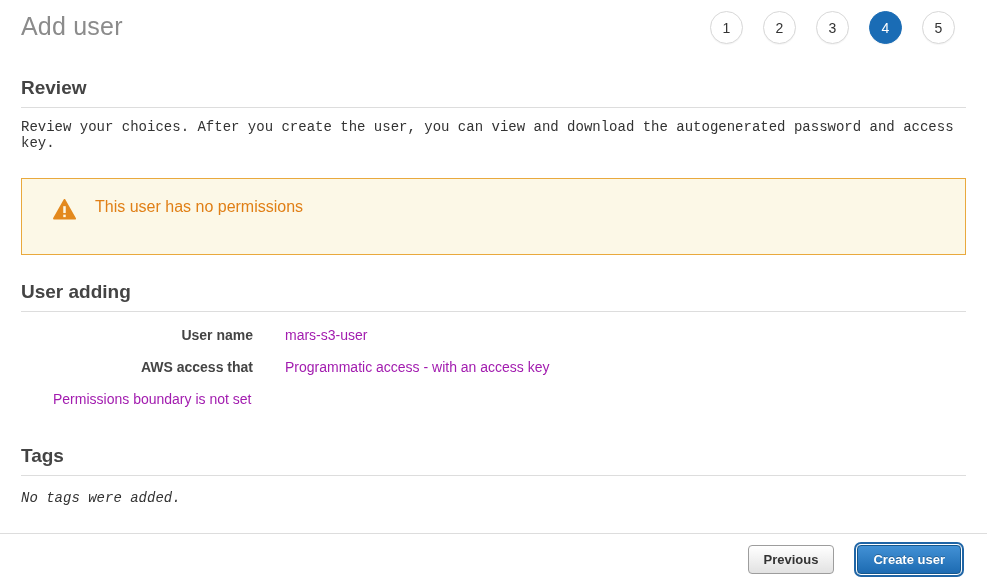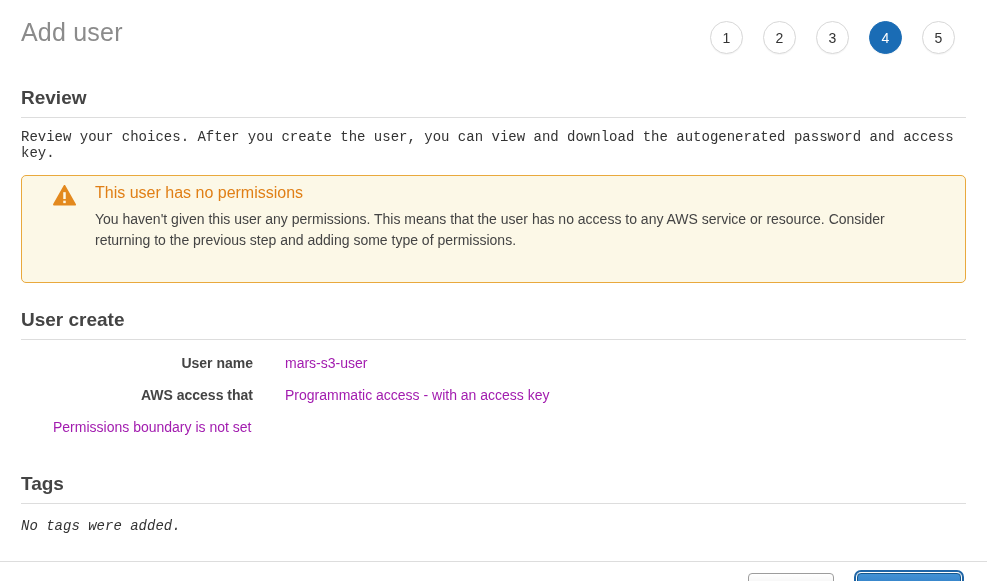--- a/index.html
+++ b/index.html
@@ -10,22 +10,22 @@
     color: #333;
     font-size: 14px;
     overflow: hidden;
   }
   .page { padding: 0 21px; }
 
   
   .top {
     display: flex;
     justify-content: space-between;
-    align-items: flex-start;
-    padding-top: 18px;
+    align-items: center;
+    padding-top: 8px;
   }
   h1.title {
     font-size: 25px;
     font-weight: 400;
     color: #8b8b8b;
     letter-spacing: 0.2px;
   }
   .steps { display: flex; gap: 20px; padding-top: 3px; padding-right: 11px; }
   .step {
     width: 33px; height: 33px;
@@ -53,25 +53,25 @@
   hr.rule {
     border: 0;
     border-top: 1px solid #ddd;
     margin-top: 8px;
   }
   .review-block { margin-top: 33px; }
   p.desc { margin-top: 11px; color: #333; font-family: Liberation Mono, monospace; }
 
   
   .warning {
-    margin-top: 14px;
+    margin-top: 27px;
     background: #fcf8e7;
     border: 1px solid #e9a93d;
-    border-radius: 5px;
-    padding: 8px 34px 31px 31px;
+    border-radius: 0;
+    padding: 19px 34px 31px 31px;
     display: flex;
     align-items: flex-start;
     gap: 19px;
   }
   .warn-icon { flex: 0 0 auto; padding-top: 1px; }
   .warn-title {
     color: #e07f16;
     font-size: 16px;
     margin-bottom: 7px;
   }
@@ -154,27 +154,26 @@
     <div class="warning">
       <span class="warn-icon">
         <svg width="23" height="21" viewBox="0 0 24 22" aria-hidden="true">
           <path d="M12 1 L23 20.5 H1 Z" fill="#e3891e" stroke="#e3891e" stroke-width="2" stroke-linejoin="round"></path>
           <rect x="10.7" y="7.5" width="2.6" height="7.2" fill="#fcf8e7"></rect>
           <rect x="10.7" y="16.4" width="2.6" height="2.6" fill="#fcf8e7"></rect>
         </svg>
       </span>
       <div class="warn-text">
         <div class="warn-title">This user has no permissions</div>
-        <div class="warn-body">You haven't given this user any permissions. This means that the user has no access to any AWS service or resource. Consider returning to the previous step and adding some type of permissions.</div>
       </div>
     </div>
   </section>
 
   <section class="details-block">
-    <h2 class="section-heading">User create</h2>
+    <h2 class="section-heading">User adding</h2>
     <hr class="rule">
     <div class="detail-rows">
       <div class="detail-row">
         <div class="detail-label">User name</div>
         <div class="detail-value">mars-s3-user</div>
       </div>
       <div class="detail-row">
         <div class="detail-label">AWS access that</div>
         <div class="detail-value">Programmatic access - with an access key</div>
       </div>

